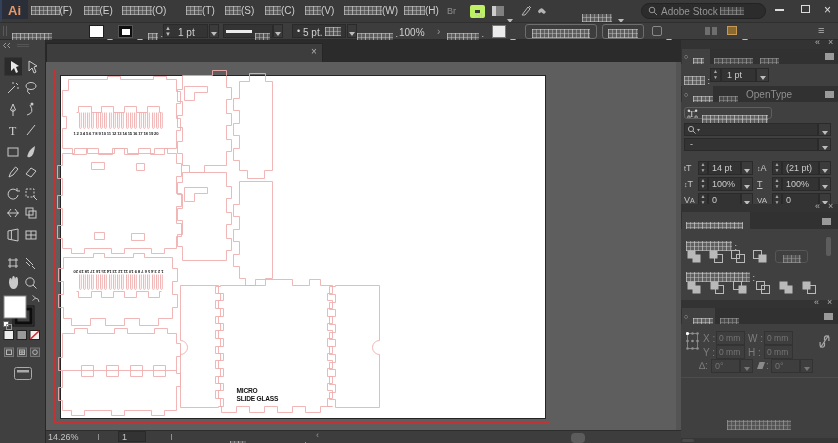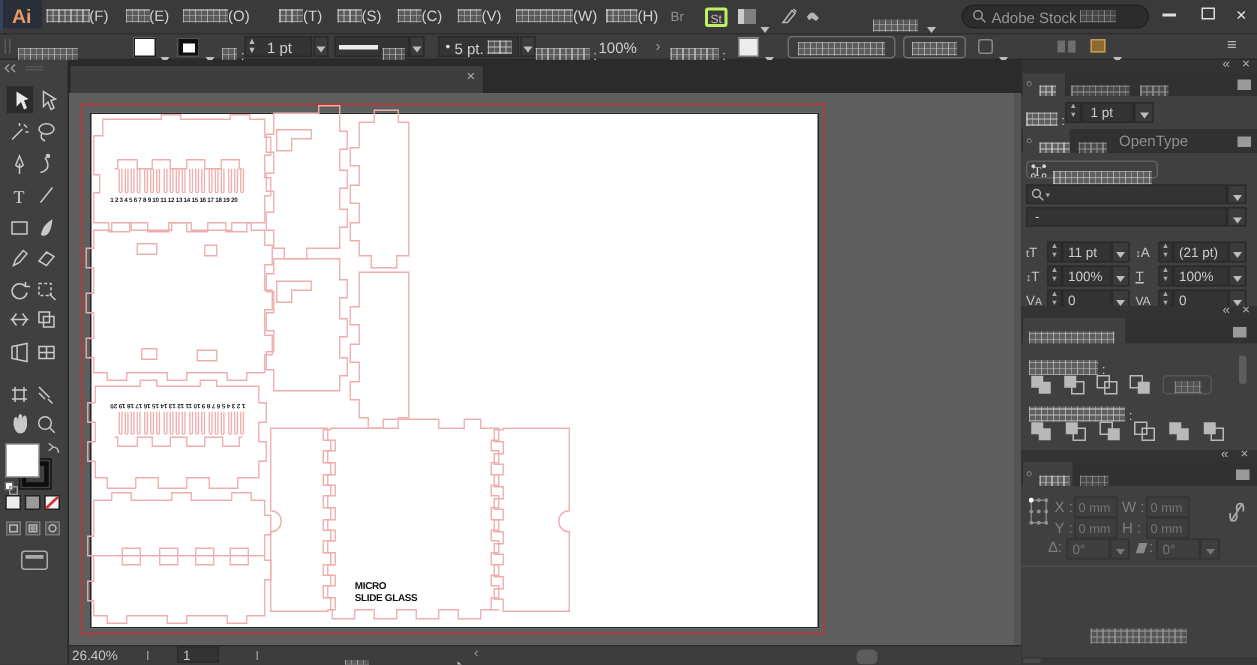--- a/index.html
+++ b/index.html
@@ -30,21 +30,21 @@
 <div class="abs" style="left:83.5px;top:6px;font-size:10px;color:#cfcfcf;line-height:10px"><span class="jp" style="width:16px;height:9px;vertical-align:-1px"></span>(E)</div>
 <div class="abs" style="left:122px;top:6px;font-size:10px;color:#cfcfcf;line-height:10px"><span class="jp" style="width:30px;height:9px;vertical-align:-1px"></span>(O)</div>
 <div class="abs" style="left:186px;top:6px;font-size:10px;color:#cfcfcf;line-height:10px"><span class="jp" style="width:16px;height:9px;vertical-align:-1px"></span>(T)</div>
 <div class="abs" style="left:225px;top:6px;font-size:10px;color:#cfcfcf;line-height:10px"><span class="jp" style="width:16px;height:9px;vertical-align:-1px"></span>(S)</div>
 <div class="abs" style="left:265px;top:6px;font-size:10px;color:#cfcfcf;line-height:10px"><span class="jp" style="width:16px;height:9px;vertical-align:-1px"></span>(C)</div>
 <div class="abs" style="left:305px;top:6px;font-size:10px;color:#cfcfcf;line-height:10px"><span class="jp" style="width:16px;height:9px;vertical-align:-1px"></span>(V)</div>
 <div class="abs" style="left:344px;top:6px;font-size:10px;color:#cfcfcf;line-height:10px"><span class="jp" style="width:38px;height:9px;vertical-align:-1px"></span>(W)</div>
 <div class="abs" style="left:404px;top:6px;font-size:10px;color:#cfcfcf;line-height:10px"><span class="jp" style="width:21px;height:9px;vertical-align:-1px"></span>(H)</div>
 
 <div class="abs" style="left:447px;top:6px;color:#8f8f8f;font-size:9px;line-height:11px">Br</div>
-<div class="abs" style="left:470px;top:5px;width:15px;height:13px;border:2px solid #bef264;color:#c0c0c0;font-size:8px;text-align:center;line-height:11px;border-radius:2px">St</div>
+<div class="abs" style="left:470px;top:5px;width:15px;height:13px;border:5px solid #bef264;color:#c0c0c0;font-size:8px;text-align:center;line-height:11px;border-radius:2px">St</div>
 <div class="abs" style="left:492px;top:6px;width:12px;height:10px;background:linear-gradient(90deg,#cccccc 0 4px,#808080 4px)"></div>
 <div class="abs" style="left:507px;top:9px"><i class="td"></i></div>
 <svg class="abs" style="left:520px;top:5px" width="12" height="12" viewBox="0 0 12 12">
       <path d="M2 10 L8 2 L10 4 L5 10 Z M9 1 l2 2" fill="none" stroke="#b5b5b5"></path>
     </svg>
 <svg class="abs" style="left:536px;top:5px" width="12" height="12" viewBox="0 0 12 12">
       <path d="M2 6 q3 -4 5 -2 l3 3 -2 2 -3 -2 q-2 3 -3 -1Z" fill="#b5b5b5"></path>
     </svg>
 <div class="abs" style="left:582px;top:7px"><span class="jp" style="width:30px;height:8px"></span></div>
 <div class="abs" style="left:618px;top:9px"><i class="td"></i></div>
@@ -181,21 +181,21 @@
 <path d="M175.5 245.5 L210.5 245.5 L210.5 239.5 L247.5 239.5 L247.5 245.5 L264.5 245.5 L264.5 239.5 L275.5 239.5 L275.5 245.5 L287.5 245.5 L287.5 253.5 L282.5 253.5 L282.5 260.5 L287.5 260.5 L287.5 268.5 L282.5 268.5 L282.5 276.5 L287.5 276.5 L287.5 283.5 L282.5 283.5 L282.5 290.5 L287.5 290.5 L287.5 298.5 L282.5 298.5 L282.5 306.5 L287.5 306.5 L287.5 313.5 L282.5 313.5 L282.5 320.5 L287.5 320.5 L287.5 328.5 L282.5 328.5 L282.5 336.5 L287.5 336.5 L287.5 343.5 L282.5 343.5 L282.5 350.5 L287.5 350.5 L287.5 358.5 L282.5 358.5 L282.5 366.5 L287.5 366.5 L287.5 366.5 L275.5 366.5 L275.5 372.5 L260.5 372.5 L260.5 366.5 L247.5 366.5 L247.5 372.5 L232.5 372.5 L232.5 366.5 L219.5 366.5 L219.5 372.5 L204.5 372.5 L204.5 366.5 L191.5 366.5 L191.5 372.5 L176.5 372.5 L176.5 366.5 L175.5 366.5 L175.5 358.5 L170.5 358.5 L170.5 350.5 L175.5 350.5 L175.5 343.5 L170.5 343.5 L170.5 336.5 L175.5 336.5 L175.5 328.5 L170.5 328.5 L170.5 320.5 L175.5 320.5 L175.5 313.5 L170.5 313.5 L170.5 306.5 L175.5 306.5 L175.5 298.5 L170.5 298.5 L170.5 290.5 L175.5 290.5 L175.5 283.5 L170.5 283.5 L170.5 276.5 L175.5 276.5 L175.5 268.5 L170.5 268.5 L170.5 260.5 L175.5 260.5 L175.5 253.5 L170.5 253.5 L170.5 246.5 L175.5 246.5 L175.5 245.5 Z"></path>
 <path d="M290.5 245.5 L334.5 245.5 L334.5 300.5 A7 7 0 0 0 334.5 314.5 L334.5 367.5 L290.5 367.5 L290.5 359.5 L284.5 359.5 L284.5 352.5 L290.5 352.5 L290.5 344.5 L284.5 344.5 L284.5 336.5 L290.5 336.5 L290.5 329.5 L284.5 329.5 L284.5 322.5 L290.5 322.5 L290.5 314.5 L284.5 314.5 L284.5 306.5 L290.5 306.5 L290.5 299.5 L284.5 299.5 L284.5 292.5 L290.5 292.5 L290.5 284.5 L284.5 284.5 L284.5 276.5 L290.5 276.5 L290.5 269.5 L284.5 269.5 L284.5 262.5 L290.5 262.5 L290.5 254.5 L284.5 254.5 L284.5 246.5 L290.5 246.5 L290.5 245.5 Z"></path>
 </g>
 <text x="28.5" y="94.5" font-family="Liberation Sans, sans-serif" font-size="4.2" font-weight="bold" fill="#1a1a1a" textLength="85">1 2 3 4 5 6 7 8 9 10 11 12 13 14 15 16 17 18 19 20</text>
 <text x="0" y="0" transform="translate(118.5 229.5) rotate(180)" font-family="Liberation Sans, sans-serif" font-size="4.2" font-weight="bold" fill="#1a1a1a" textLength="90">1 2 3 4 5 6 7 8 9 10 11 12 13 14 15 16 17 18 19 20</text>
 <text x="191.5" y="352.5" font-family="Liberation Sans, sans-serif" font-size="6.6" letter-spacing="-0.2" font-weight="bold" fill="#111">MICRO</text>
 <text x="191.5" y="360.5" font-family="Liberation Sans, sans-serif" font-size="6.6" letter-spacing="-0.2" font-weight="bold" fill="#111">SLIDE GLASS</text>
 </svg>
     </div>
 <div class="abs" style="left:46px;top:430px;width:635px;height:13px;background:#3d3d3d;border-top:1px solid #2d2d2d"></div>
-<div class="abs" style="left:48px;top:432px;font-size:9px;color:#c5c5c5">26.40%</div>
+<div class="abs" style="left:48px;top:432px;font-size:9px;color:#c5c5c5">14.26%</div>
 <div class="abs" style="left:86px;top:435px"></div>
 <div class="abs" style="left:98px;top:434px;width:1px;height:6px;background:#909090"></div>
 <div class="abs" style="left:100px;top:435px"></div>
 <div class="abs" style="left:108px;top:435px"></div>
 <div class="abs" style="left:118px;top:431px;width:28px;height:11px;background:#333;border:1px solid #2a2a2a"></div>
 <div class="abs" style="left:122px;top:432px;font-size:9px;color:#c5c5c5">1</div>
 <div class="abs" style="left:148px;top:435px"></div>
 <div class="abs" style="left:158px;top:435px"></div>
 <div class="abs" style="left:166px;top:435px"></div>
 <div class="abs" style="left:171px;top:434px;width:1px;height:6px;background:#909090"></div>
@@ -243,21 +243,21 @@
       <circle cx="4" cy="4" r="2.6" fill="none" stroke="#b0b0b0"></circle>
       <path d="M6 6 L8.5 8.5" stroke="#b0b0b0"></path>
       <path d="M10 4 l3 0 -1.5 2.5Z" fill="#b0b0b0"></path>
     </svg>
 <div class="abs dd" style="left:818px;top:123px;width:13px;height:13px"><i class="td"></i></div>
 <div class="abs vf" style="left:684px;top:138px;width:134px;height:13px;line-height:11px;padding-left:5px">-</div>
 <div class="abs dd" style="left:818px;top:138px;width:13px;height:13px"><i class="td"></i></div>
 
 <div class="abs" style="left:684px;top:163px;width:13px;height:12px;color:#c5c5c5;font-size:9px;white-space:nowrap"><span style="font-size:7px">t</span>T</div>
 <div class="abs spin" style="left:698px;top:161px;width:10px;height:14px">▲<br>▼</div>
-<div class="abs vf" style="left:708px;top:161px;width:33px;height:14px;line-height:12px">11 pt</div>
+<div class="abs vf" style="left:708px;top:161px;width:33px;height:14px;line-height:12px">14 pt</div>
 <div class="abs dd" style="left:741px;top:161px;width:12px;height:14px;line-height:12px"><i class="td"></i></div>
 <div class="abs" style="left:757px;top:163px;width:14px;height:12px;color:#c5c5c5;font-size:9px;white-space:nowrap"><span style="font-size:7px">↕</span>A</div>
 <div class="abs spin" style="left:772px;top:161px;width:10px;height:14px">▲<br>▼</div>
 <div class="abs vf" style="left:782px;top:161px;width:37px;height:14px;line-height:12px">(21 pt)</div>
 <div class="abs dd" style="left:819px;top:161px;width:12px;height:14px;line-height:12px"><i class="td"></i></div>
 <div class="abs" style="left:684px;top:179px;width:13px;height:12px;color:#c5c5c5;font-size:9px;white-space:nowrap"><span style="font-size:7px">↕</span>T</div>
 <div class="abs spin" style="left:698px;top:177px;width:10px;height:14px">▲<br>▼</div>
 <div class="abs vf" style="left:708px;top:177px;width:33px;height:14px;line-height:12px">100%</div>
 <div class="abs dd" style="left:741px;top:177px;width:12px;height:14px;line-height:12px"><i class="td"></i></div>
 <div class="abs" style="left:757px;top:179px;width:14px;height:12px;color:#c5c5c5;font-size:9px;white-space:nowrap"><span style="text-decoration:underline">T</span></div>

